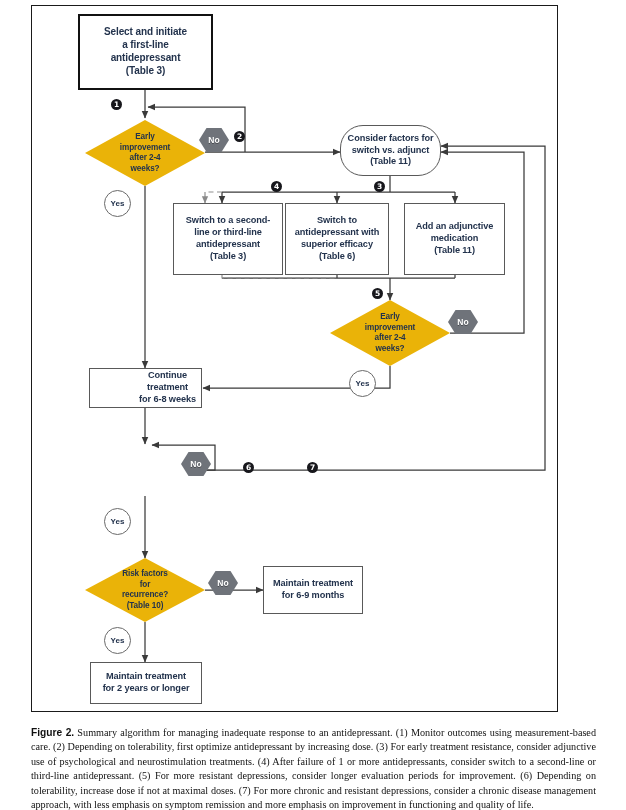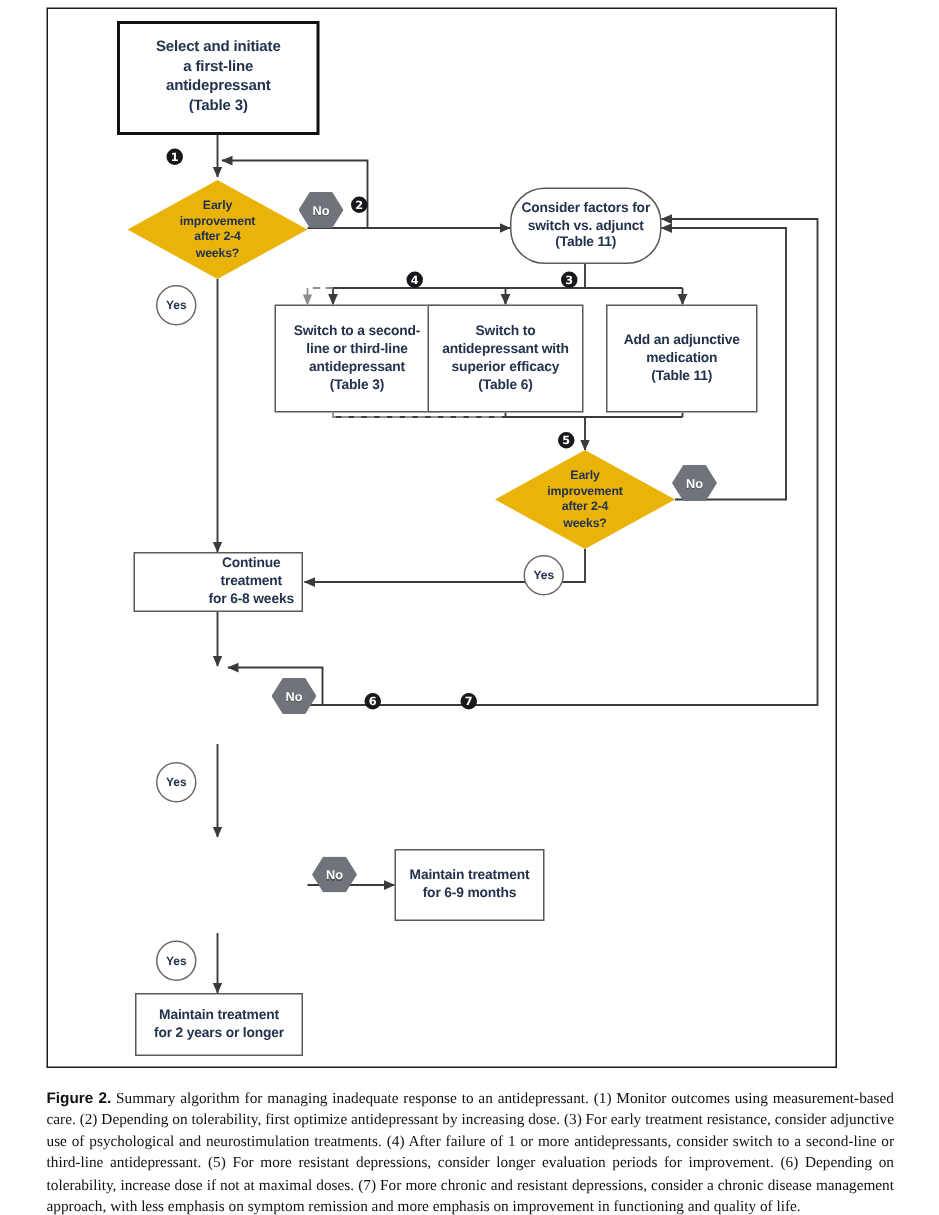--- a/index.html
+++ b/index.html
@@ -130,21 +130,21 @@
 
   <div class="node diamond" style="left:85px;top:120px;width:120px;height:66px;white-space:pre-line;">Early
 improvement
 after 2-4
 weeks?</div>
 
   <div class="node box" style="left:340px;top:125px;width:101px;height:51px;white-space:pre-line;border-radius:23px;">Consider factors for
 switch vs. adjunct
 (Table 11)</div>
 
-  <div class="node box" style="left:183px;top:203px;width:110px;height:72px;white-space:pre-line;">Switch to a second-
+  <div class="node box" style="left:173px;top:203px;width:110px;height:72px;white-space:pre-line;">Switch to a second-
 line or third-line
 antidepressant
 (Table 3)</div>
 
   <div class="node box" style="left:285px;top:203px;width:104px;height:72px;white-space:pre-line;">Switch to
 antidepressant with
 superior efficacy
 (Table 6)</div>
 
   <div class="node box" style="left:404px;top:203px;width:101px;height:72px;white-space:pre-line;">Add an adjunctive
@@ -153,20 +153,24 @@
 
   <div class="node diamond" style="left:330px;top:300px;width:120px;height:66px;white-space:pre-line;">Early
 improvement
 after 2-4
 weeks?</div>
 
   <div class="node box" style="left:89px;top:368px;width:113px;height:40px;white-space:pre-line;padding-left:48px;">Continue treatment
 for 6-8 weeks</div>
 
 
+  <div class="node diamond" style="left:85px;top:558px;width:120px;height:64px;white-space:pre-line;">Risk factors
+for
+recurrence?
+(Table 10)</div>
 
   <div class="node box" style="left:263px;top:566px;width:100px;height:48px;white-space:pre-line;">Maintain treatment
 for 6-9 months</div>
 
   <div class="node box" style="left:90px;top:662px;width:112px;height:42px;white-space:pre-line;">Maintain treatment
 for 2 years or longer</div>
 
   <div class="no-badge" style="left:199px;top:128px;">No</div>
 
   <div class="no-badge" style="left:448px;top:310px;">No</div>

